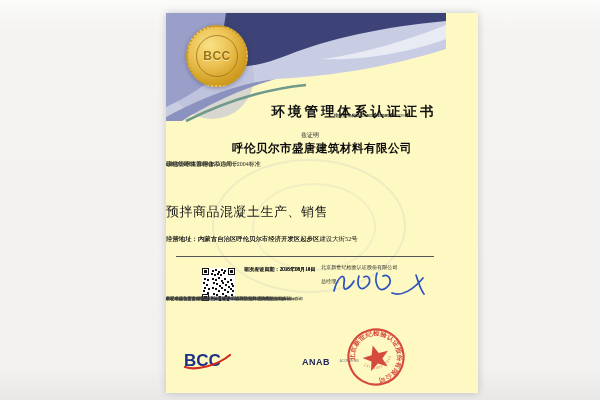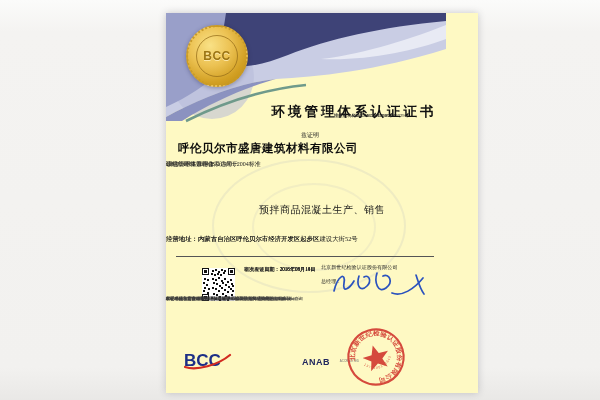--- a/index.html
+++ b/index.html
@@ -28,23 +28,23 @@
     border:1px solid rgba(150,110,25,.75);display:flex;align-items:center;justify-content:center;
   }
   .medal-text{position:static !important;font-family:"Liberation Sans",sans-serif;font-weight:900;font-size:12px;color:#9c7514;text-shadow:0 1px 0 rgba(255,240,190,.8);letter-spacing:.5px;}
   
   .wm1{left:46px;top:146px;width:190px;height:130px;border-radius:50%;border:2px solid rgba(160,165,190,.16);}
   .wm2{left:86px;top:170px;width:120px;height:84px;border-radius:50%;border:2px solid rgba(160,165,190,.12);}
   
   .title{left:0;top:90px;width:100%;text-align:center;font-size:13.5px;font-weight:bold;color:#111;letter-spacing:3px;padding-left:32px;}
   .regblock{left:168px;top:100px;font-size:6px;line-height:8px;color:#222;transform:scale(.72);transform-origin:left top;white-space:nowrap;font-family:"Liberation Sans",sans-serif;}
   .certify{left:0;top:118px;width:100%;text-align:center;font-size:6px;color:#222;transform:translateX(-12px);}
-  .company{left:0;top:128px;width:100%;text-align:left;font-size:11.5px;font-weight:bold;color:#0c0c0c;letter-spacing:.5px;margin-left:12px;}
+  .company{left:0;top:128px;width:100%;text-align:center;font-size:11.5px;font-weight:bold;color:#0c0c0c;letter-spacing:.5px;}
   .stdlines{left:0;top:147px;width:100%;text-align:center;font-size:6px;line-height:8.6px;color:#222;}
-  .scope{left:0;top:190px;width:100%;text-align:center;font-size:10px;color:#1a1a1a;letter-spacing:.5px;}
+  .scope{left:0;top:190px;width:100%;text-align:left;font-size:13px;color:#1a1a1a;letter-spacing:.5px;}
   .addr{left:0;top:221px;width:100%;text-align:center;font-size:6.4px;line-height:9.6px;color:#1a1a1a;}
   .rule{left:10px;top:243px;width:258px;height:0;border-top:1px solid #555;}
   .qr{left:36px;top:255px;width:33px;height:33px;}
   .dates{left:78px;top:250px;font-size:6px;line-height:15px;color:#222;transform:scale(.85);transform-origin:left top;white-space:nowrap;}
   .issuer{left:155px;top:251px;font-size:6px;color:#222;transform:scale(.85);transform-origin:left top;white-space:nowrap;}
   .manager{left:155px;top:265px;font-size:6px;color:#222;transform:scale(.85);transform-origin:left top;}
   .sig{left:162px;top:254px;width:100px;height:36px;}
   .fineprint{left:-19.5%;top:283px;width:139%;text-align:center;font-size:6px;line-height:7.2px;color:#3a3a3a;transform:scale(.72);transform-origin:center top;}
   
   .bcc-logo{left:18px;top:338px;width:48px;height:24px;}

